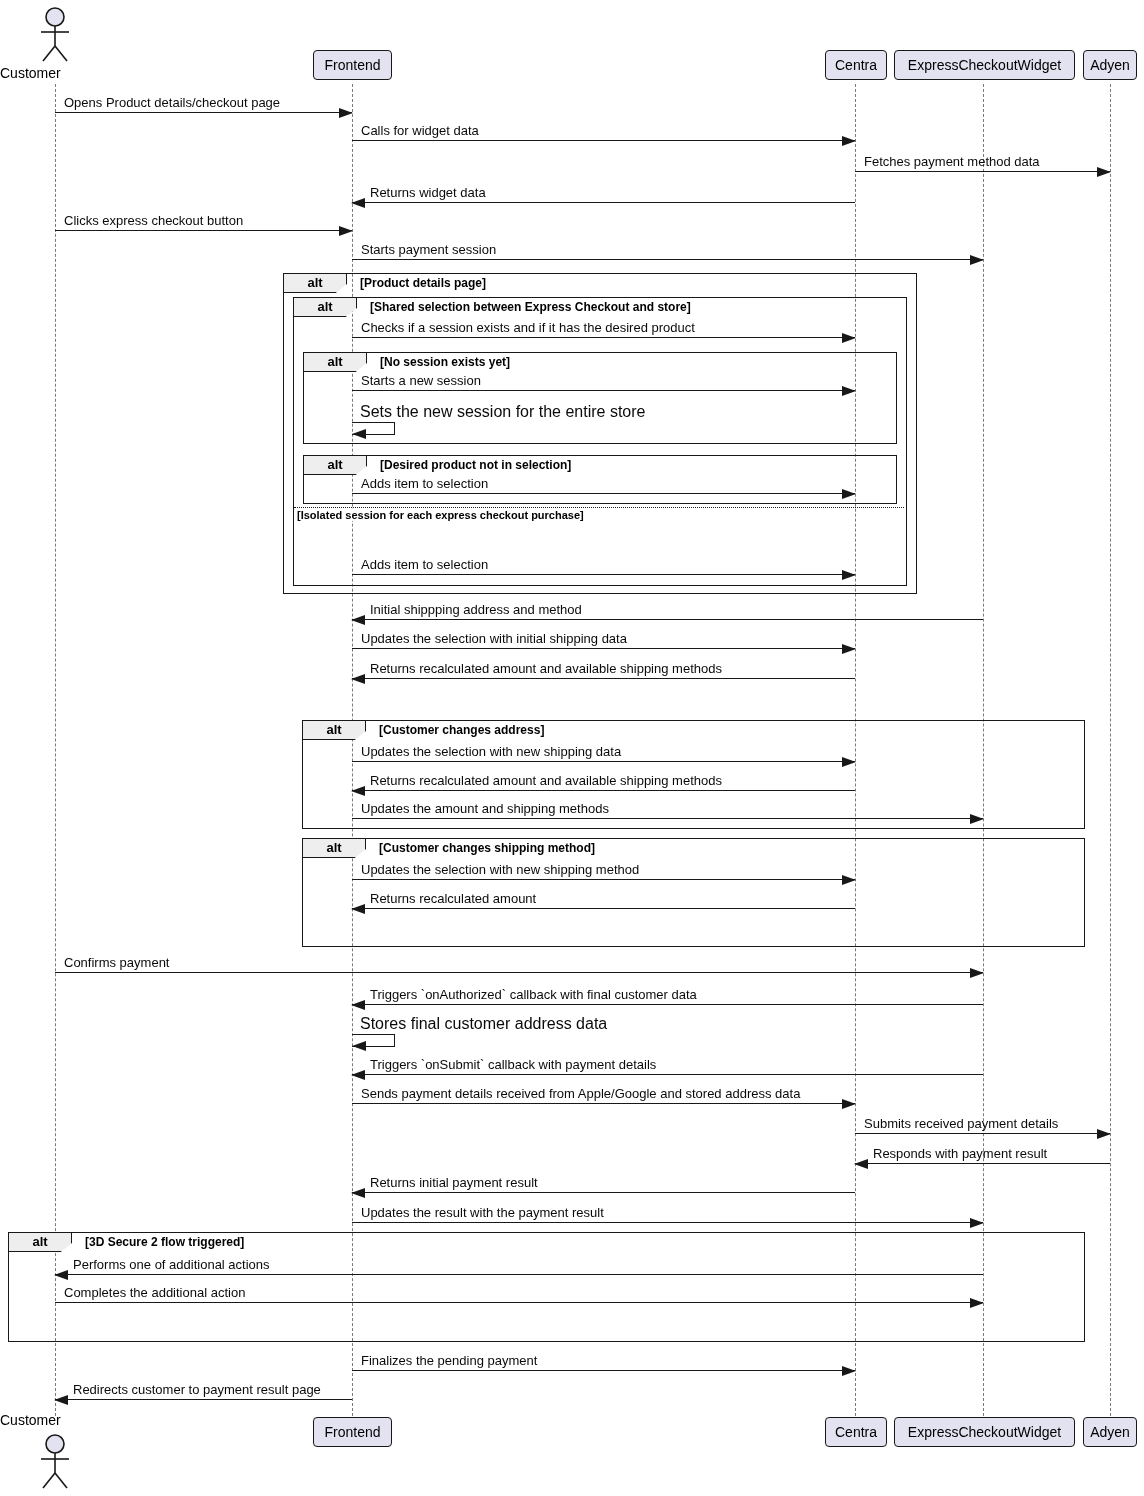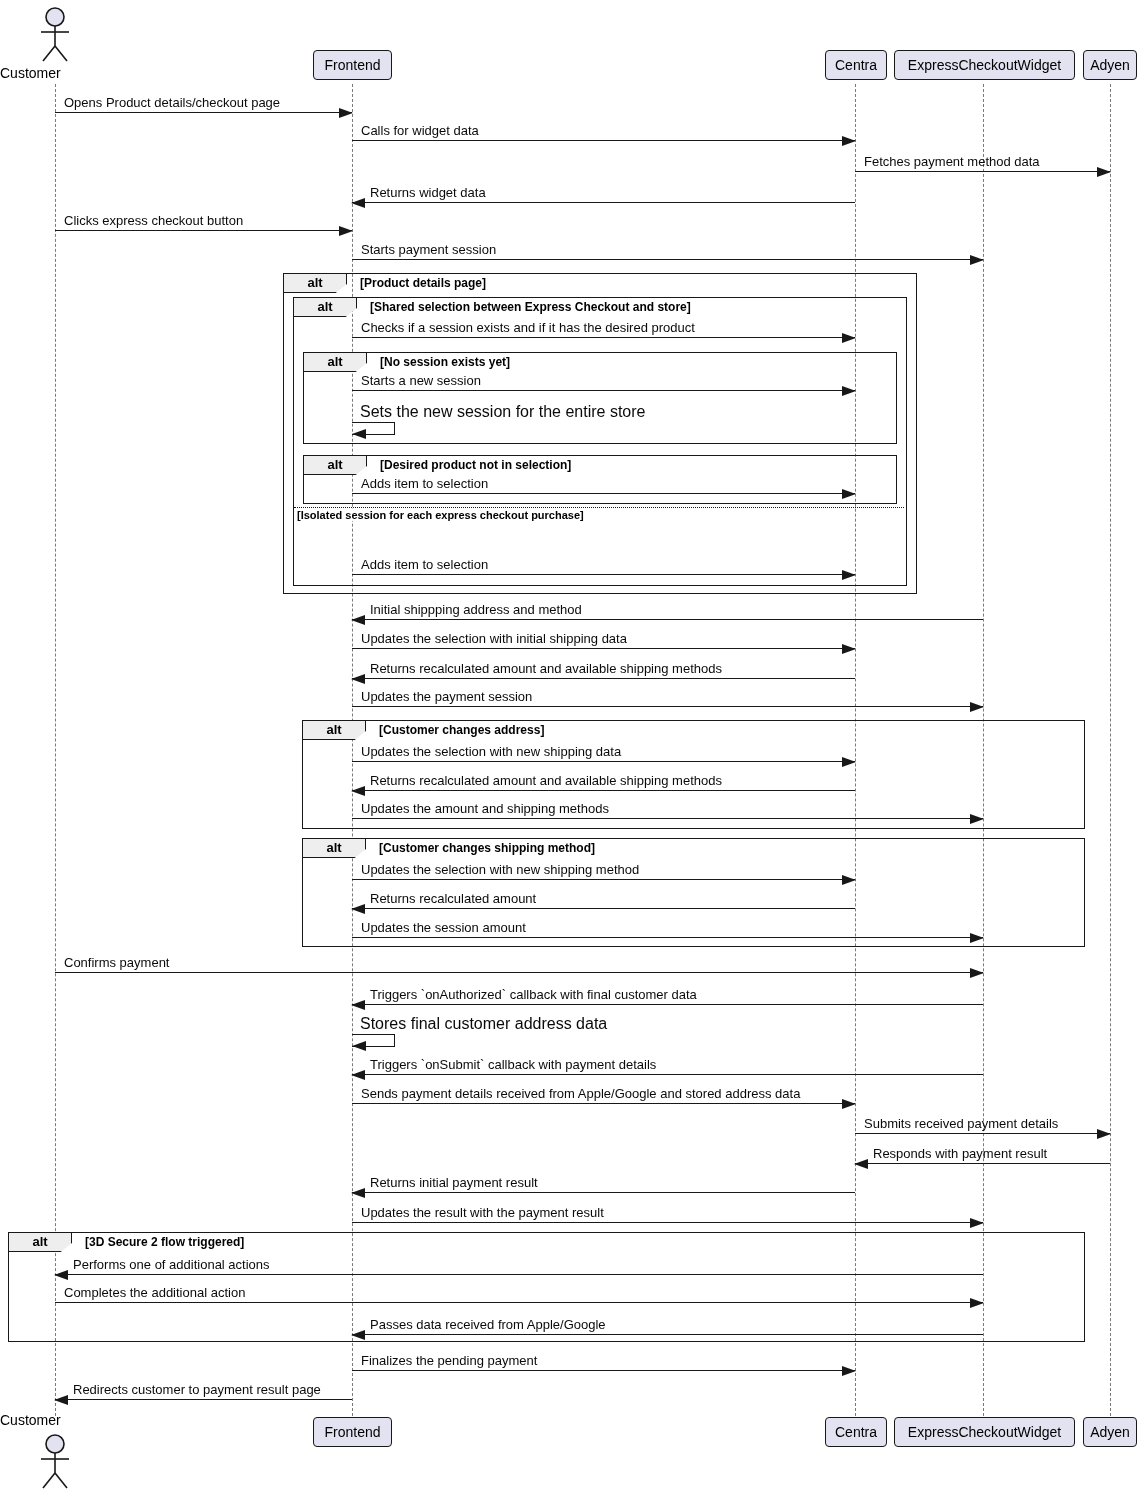--- a/index.html
+++ b/index.html
@@ -149,46 +149,38 @@
       <i class="ah"></i>
     </div>
   <div class="msg right" style="left:352px;top:629px;width:503px">
       <span class="mlabel">Updates the selection with initial shipping data</span>
       <i class="ah"></i>
     </div>
   <div class="msg left" style="left:352px;top:659px;width:503px">
       <span class="mlabel">Returns recalculated amount and available shipping methods</span>
       <i class="ah"></i>
     </div>
-  <div class="msg right" style="left:352px;top:687px;width:631px">
-      <span class="mlabel">Updates the payment session</span>
-      <i class="ah"></i>
-    </div>
   <div class="msg right" style="left:352px;top:742px;width:503px">
       <span class="mlabel">Updates the selection with new shipping data</span>
       <i class="ah"></i>
     </div>
   <div class="msg left" style="left:352px;top:771px;width:503px">
       <span class="mlabel">Returns recalculated amount and available shipping methods</span>
       <i class="ah"></i>
     </div>
   <div class="msg right" style="left:352px;top:799px;width:631px">
       <span class="mlabel">Updates the amount and shipping methods</span>
       <i class="ah"></i>
     </div>
   <div class="msg right" style="left:352px;top:860px;width:503px">
       <span class="mlabel">Updates the selection with new shipping method</span>
       <i class="ah"></i>
     </div>
   <div class="msg left" style="left:352px;top:889px;width:503px">
       <span class="mlabel">Returns recalculated amount</span>
-      <i class="ah"></i>
-    </div>
-  <div class="msg right" style="left:352px;top:918px;width:631px">
-      <span class="mlabel">Updates the session amount</span>
       <i class="ah"></i>
     </div>
   <div class="msg right" style="left:55px;top:953px;width:928px">
       <span class="mlabel">Confirms payment</span>
       <i class="ah"></i>
     </div>
   <div class="msg left" style="left:352px;top:985px;width:631px">
       <span class="mlabel">Triggers `onAuthorized` callback with final customer data</span>
       <i class="ah"></i>
     </div>
@@ -220,24 +212,20 @@
   <div class="msg right" style="left:352px;top:1203px;width:631px">
       <span class="mlabel">Updates the result with the payment result</span>
       <i class="ah"></i>
     </div>
   <div class="msg left" style="left:55px;top:1255px;width:928px">
       <span class="mlabel">Performs one of additional actions</span>
       <i class="ah"></i>
     </div>
   <div class="msg right" style="left:55px;top:1283px;width:928px">
       <span class="mlabel">Completes the additional action</span>
-      <i class="ah"></i>
-    </div>
-  <div class="msg left" style="left:352px;top:1315px;width:631px">
-      <span class="mlabel">Passes data received from Apple/Google</span>
       <i class="ah"></i>
     </div>
   <div class="msg right" style="left:352px;top:1351px;width:503px">
       <span class="mlabel">Finalizes the pending payment</span>
       <i class="ah"></i>
     </div>
   <div class="msg left" style="left:55px;top:1380px;width:297px">
       <span class="mlabel">Redirects customer to payment result page</span>
       <i class="ah"></i>
     </div>

